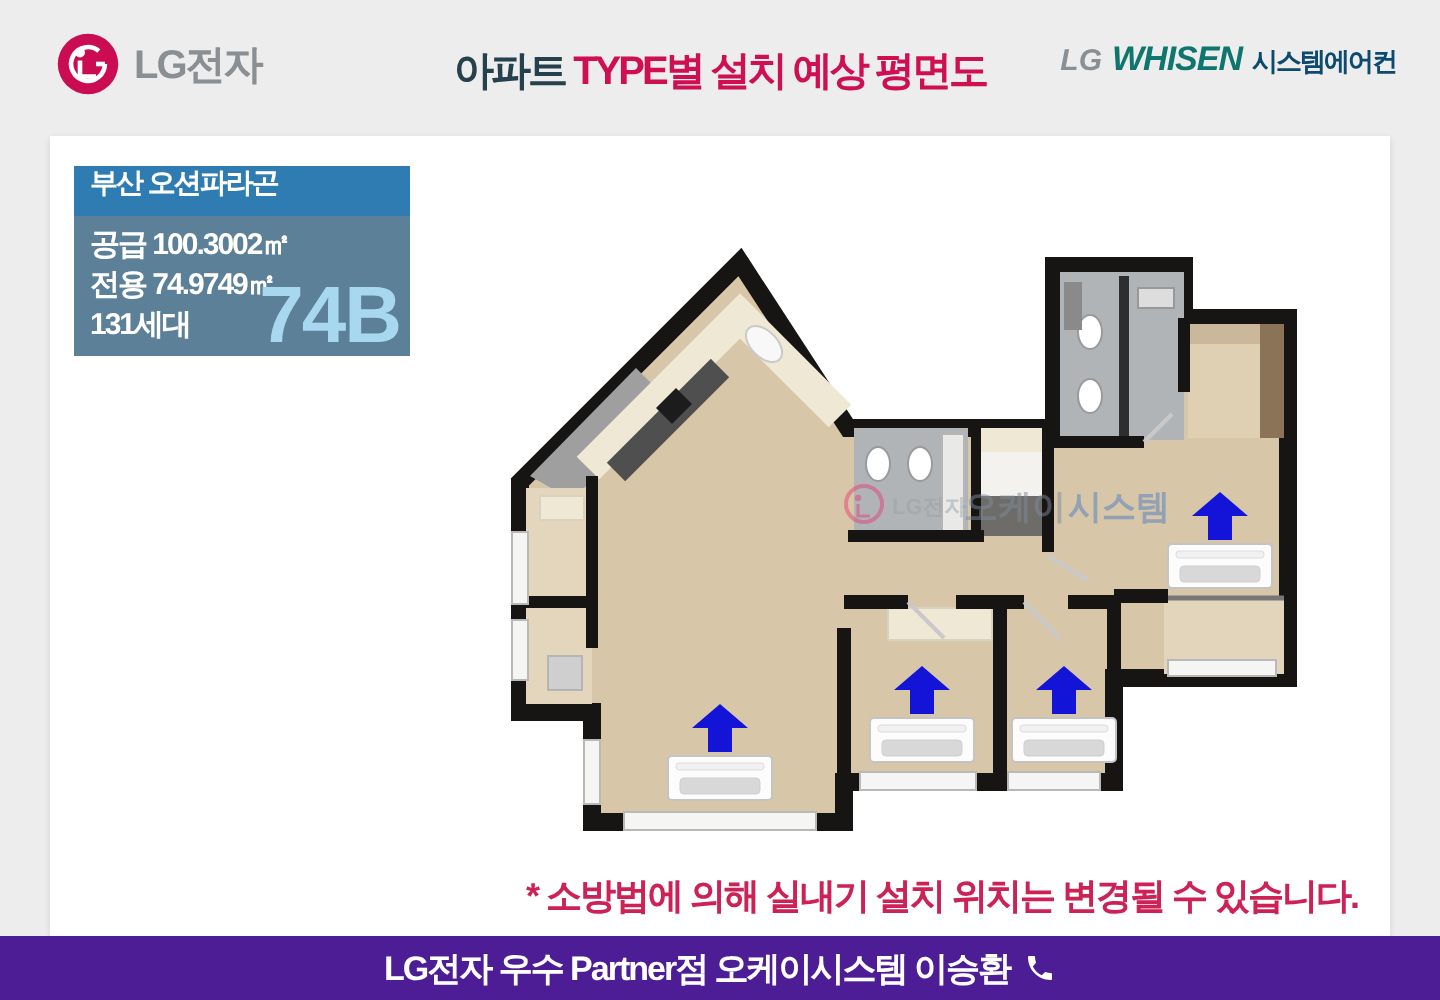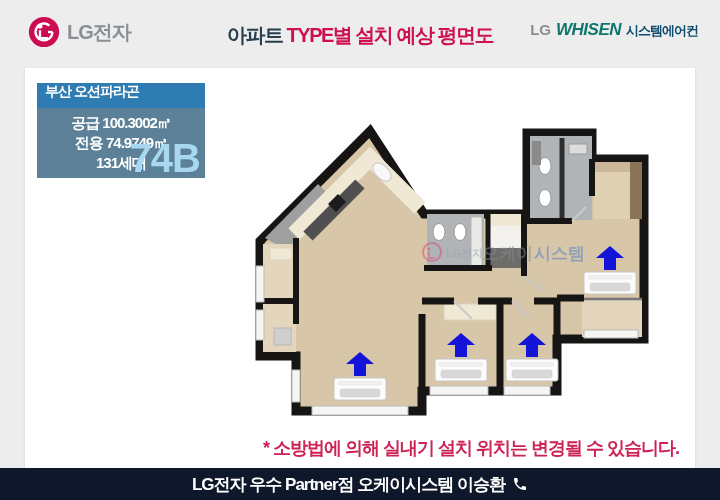--- a/index.html
+++ b/index.html
@@ -8,44 +8,44 @@
 
   
   .header { position:absolute; left:0; top:0; width:720px; height:67px; background:#ededed; }
   .lg-brand { position:absolute; left:28px; top:16px; display:flex; align-items:center; gap:7px; }
   .lg-brand .lg-text { font-size:20px; font-weight:bold; color:#8a8f94; letter-spacing:-1px; }
   .page-title { position:absolute; left:0; top:22px; width:720px; text-align:center;
                 font-size:20px; font-weight:800; letter-spacing:-1.5px; }
   .page-title .t-navy { color:#27404e; }
   .page-title .t-red  { color:#ce0f52; }
   .whisen { position:absolute; right:22px; top:20px; display:flex; align-items:baseline; gap:5px; }
-  .whisen .w-lg { font-size:15px; font-weight:bold; color:#8a8f94; }
+  .whisen .w-lg { font-size:15px; font-weight:bold; color:#8a8f94;font-style:italic; }
   .whisen .w-brand { font-size:17px; font-weight:700; font-style:italic; color:#0f766e; letter-spacing:-0.5px;text-align:center; }
   .whisen .w-suffix { font-size:13px; font-weight:bold; color:#0c4a6e; letter-spacing:-1px; }
 
   
   .panel { position:absolute; left:25px; top:68px; width:670px; height:400px; background:#ffffff;
            box-shadow:0 1px 3px rgba(0,0,0,0.12); }
 
   
   .info-box { position:absolute; left:12px; top:15px; width:168px; }
   .info-box .ib-head { background:#2f7cb2; color:#fff; font-size:14px; font-weight:bold;
                        letter-spacing:-1px; padding:0 8px 4px 8px; height:25px; }
   .info-box .ib-body { position:relative; background:#5c8097; color:#fff; height:70px;
-                       padding:5px 8px; font-size:15px; font-weight:bold; letter-spacing:-1px; line-height:1.32;text-align:center; }
+                       padding:5px 8px; font-size:15px; font-weight:bold; letter-spacing:-1px; line-height:1.32; }
   .info-box .ib-type { position:absolute; right:5px; bottom:0px; font-size:40px; font-weight:700;
                        color:#a8d8f0; letter-spacing:-1px; line-height:1;margin-left:42px; }
 
   
   .plan-wrap { position:absolute; left:207px; top:18px; width:430px; height:355px; }
 
   
   .note { position:absolute; right:16px; bottom:8px; font-size:18px; font-weight:bold;
           color:#cc2255; letter-spacing:-1px; }
-  .footer { position:absolute; left:0; top:468px; width:720px; height:32px; background:#0f172a;
+  .footer { position:absolute; left:0; top:468px; width:720px; height:32px; background:#4c1d95;
             display:flex; align-items:center; justify-content:center; gap:7px;
             color:#fff; font-size:17px; font-weight:bold; letter-spacing:-1px; }
   .footer svg { flex:0 0 auto; }
 </style>
 </head>
 <body>
 
 <div class="header">
   <div class="lg-brand">
     <svg width="32" height="32" viewBox="0 0 36 36">

